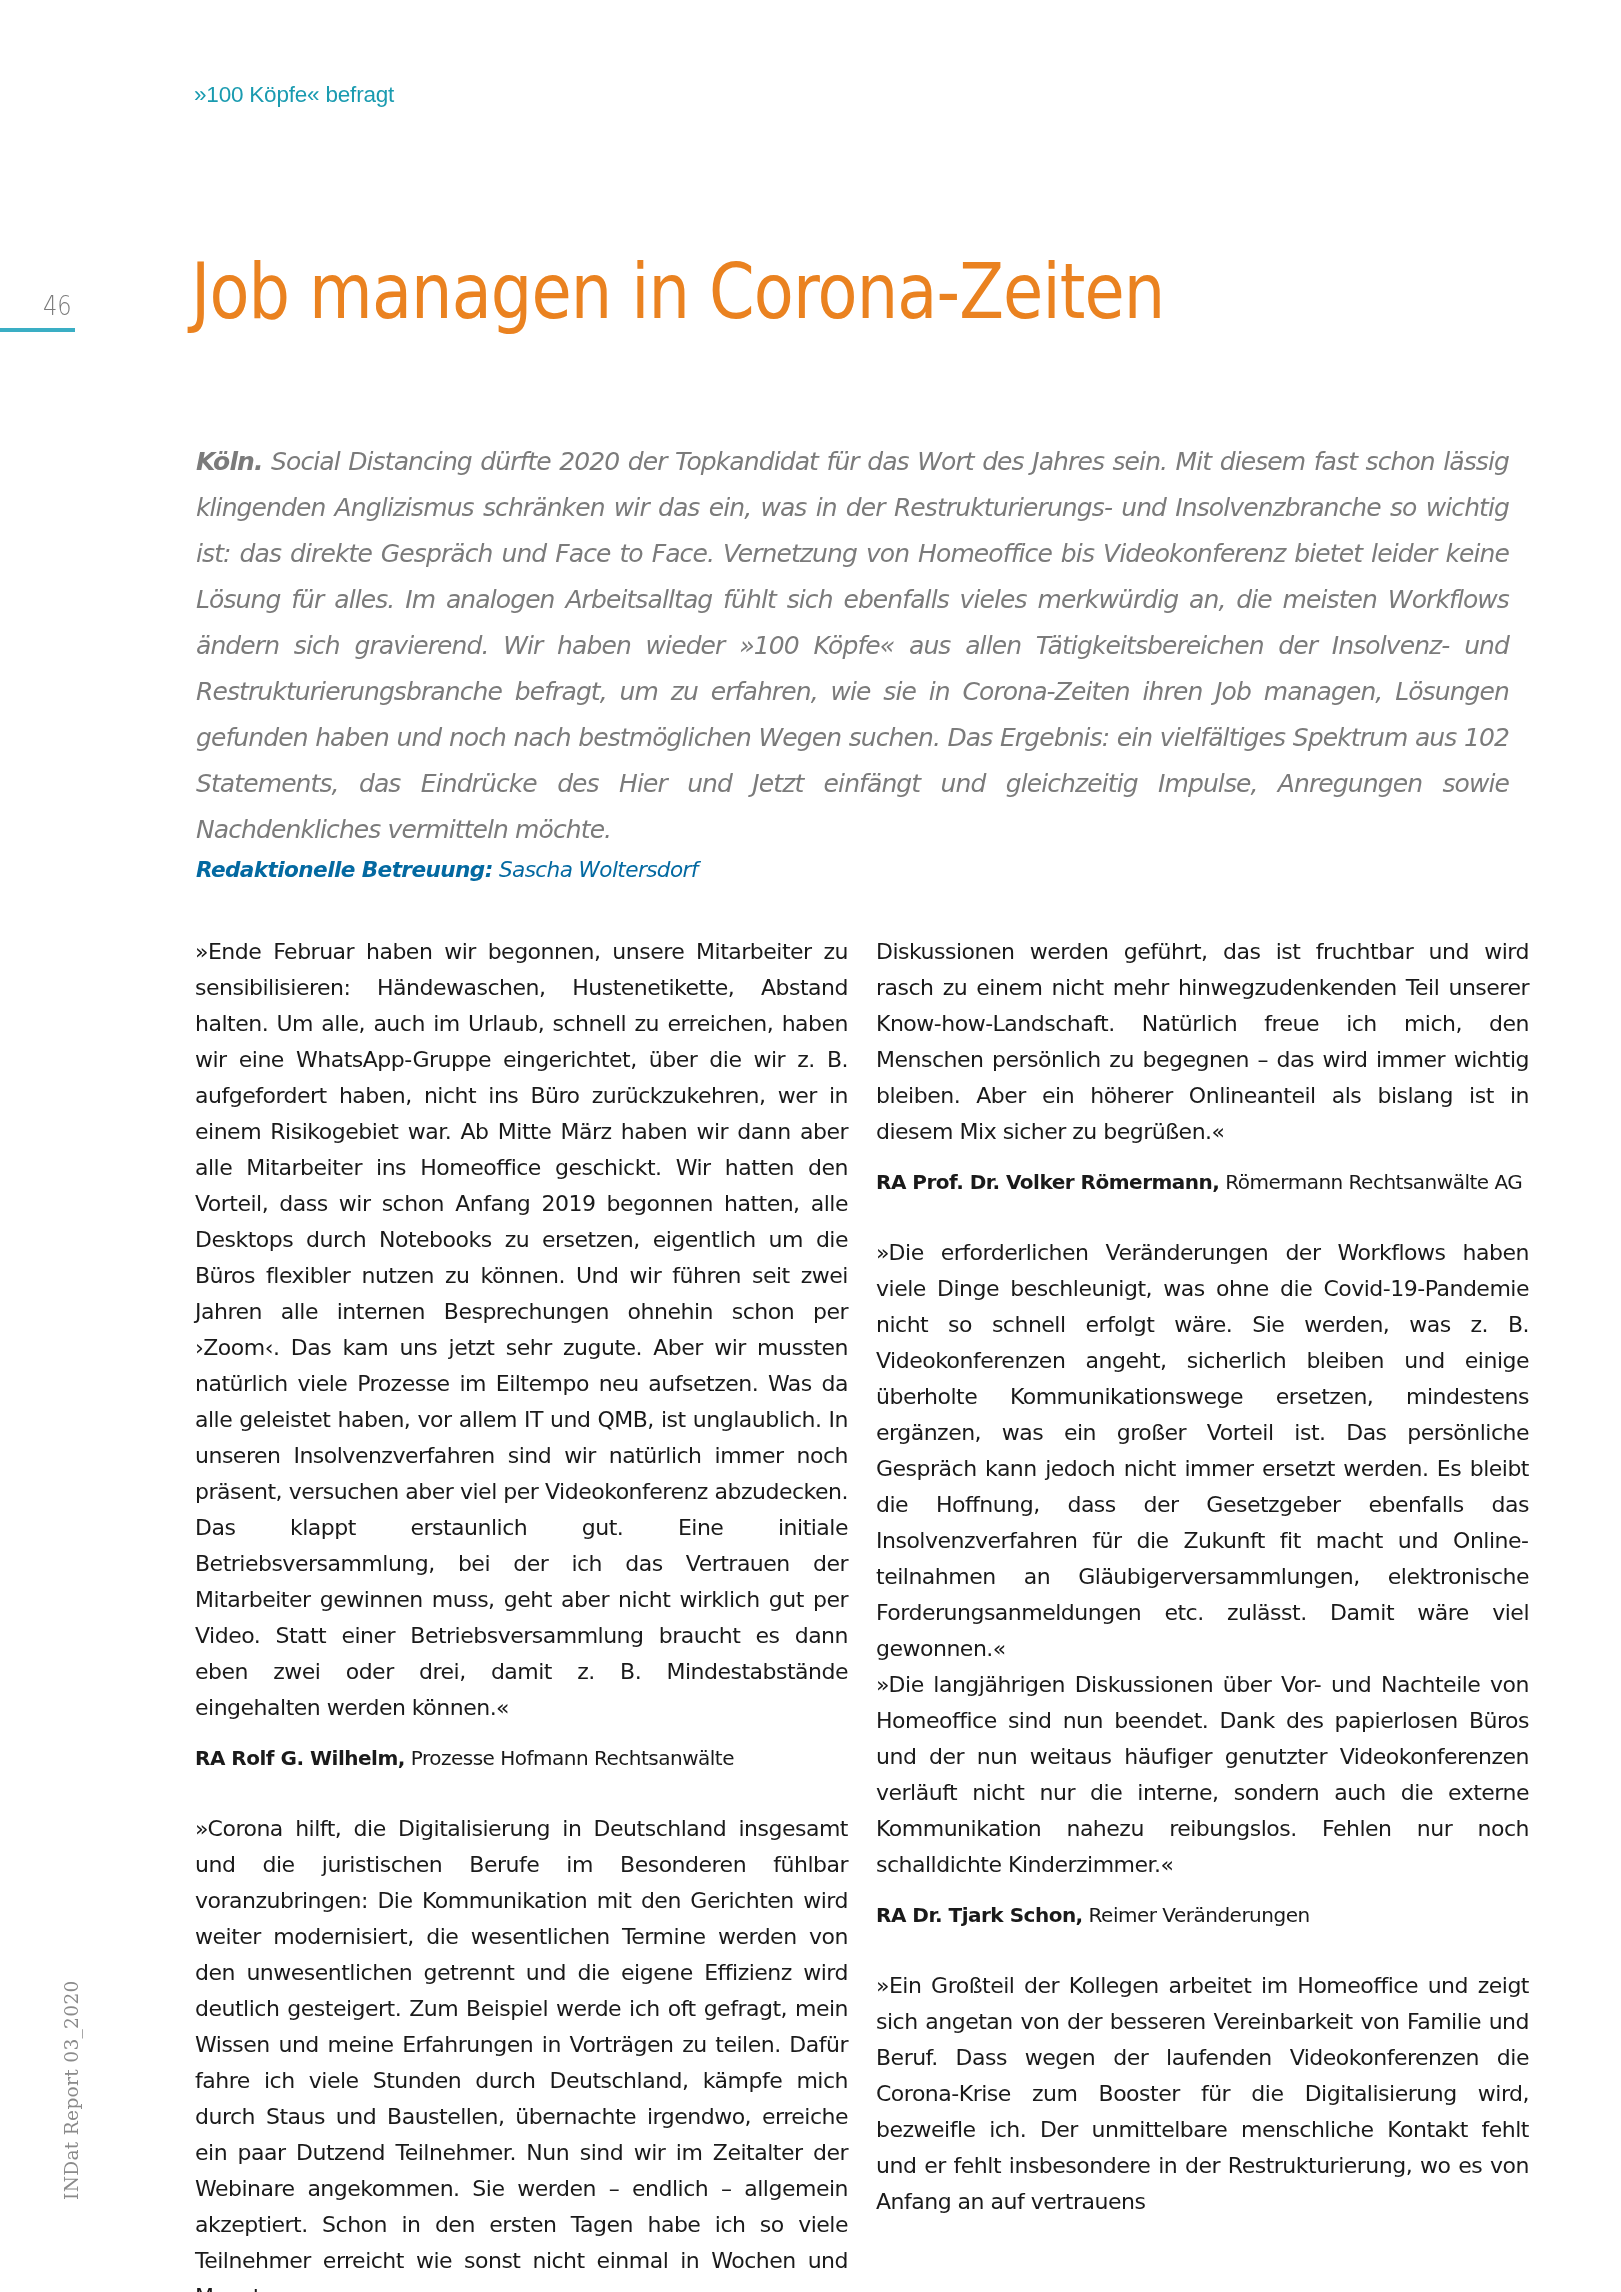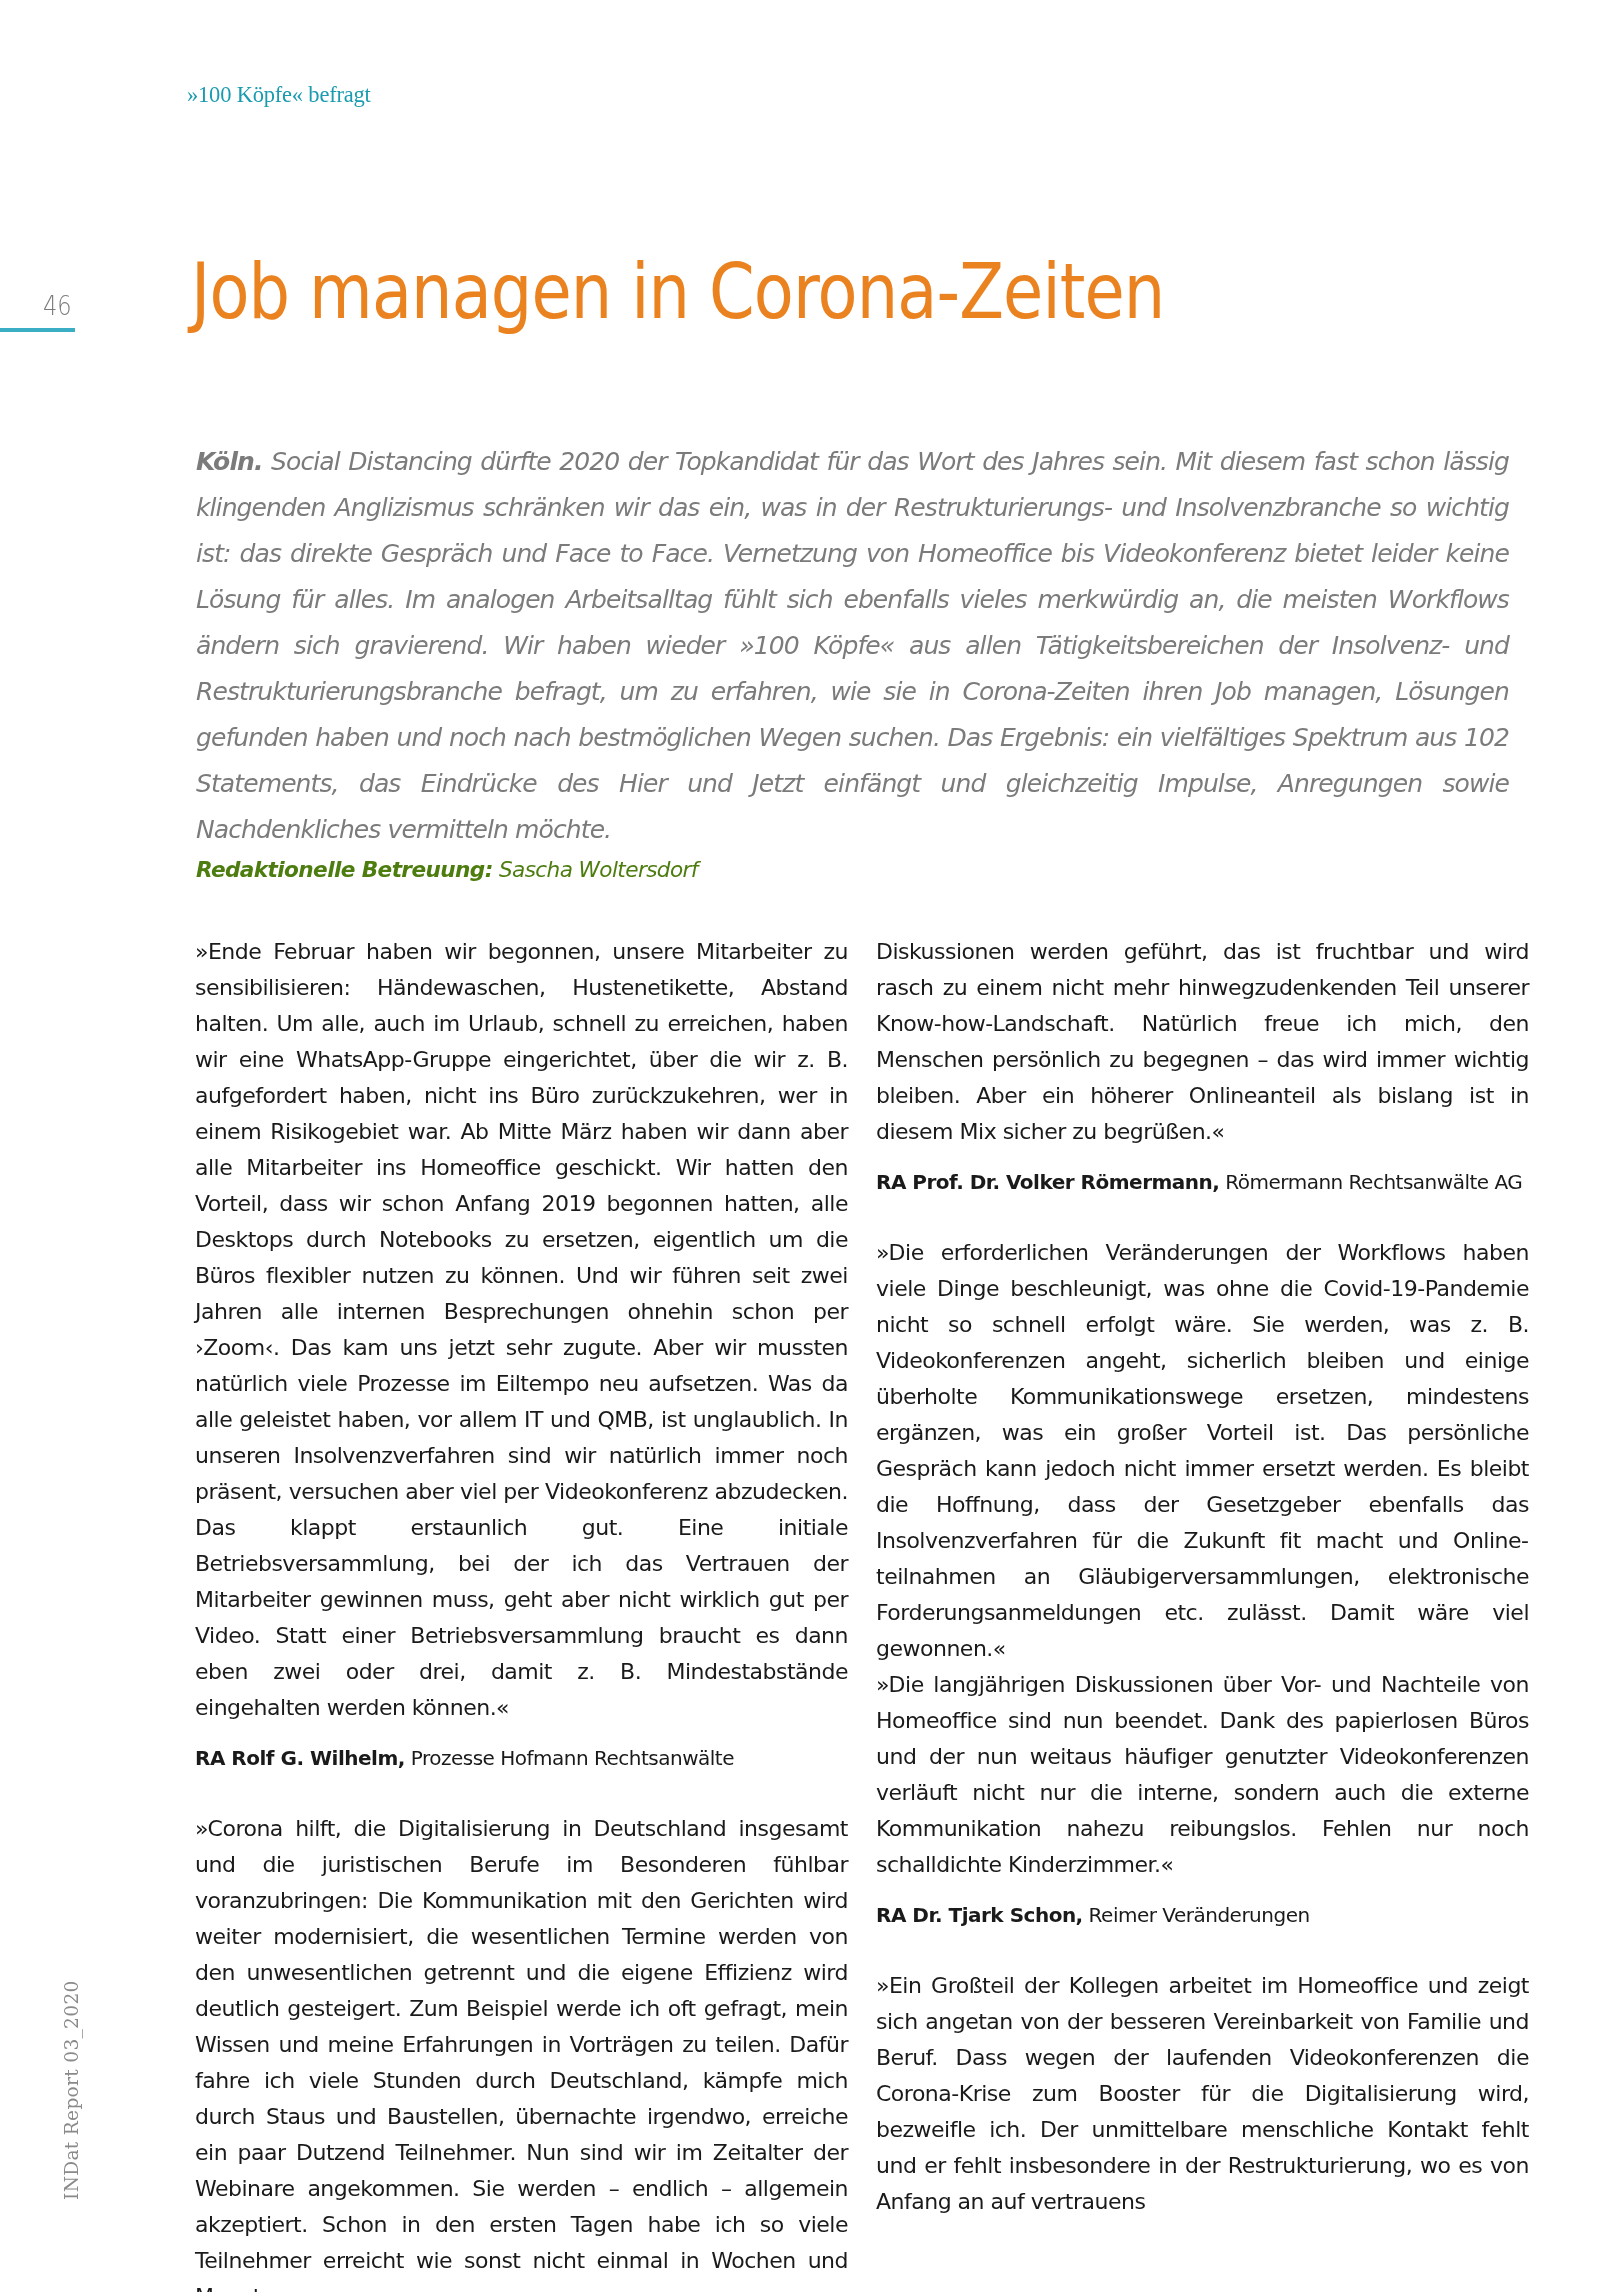--- a/index.html
+++ b/index.html
@@ -1,30 +1,30 @@
 <!DOCTYPE html>
 <html><head>
 <meta charset="utf-8">
 <style>
   html, body { margin: 0; padding: 0; background: #ffffff; }
   body { width: 1621px; height: 2293px; position: relative; overflow: hidden;
          font-family: "DejaVu Sans Condensed", "DejaVu Sans", sans-serif; }
-  .kicker { position: absolute; left: 187px; top: 82px; font-size: 22.5px; color: #1a9bb0;
-            font-family: Liberation Serif, serif; letter-spacing: -0.2px; }
+  .kicker { position: absolute; left: 194px; top: 82px; font-size: 22.5px; color: #1a9bb0;
+            font-family: Liberation Sans, sans-serif; letter-spacing: -0.2px; }
   .pagenum { position: absolute; left: 43px; top: 290px; font-size: 26.5px; color: #7a7a7a;
              font-family: "DejaVu Sans", sans-serif; font-weight: 300; transform: scaleX(0.85); transform-origin: left; }
   .pagebar { position: absolute; left: 0; top: 328px; width: 75px; height: 3.9px; background: #3aaec4; }
   .title { position: absolute; left: 191px; top: 247px; font-size: 76px; color: #ea8220;
            font-family: "DejaVu Sans", sans-serif; letter-spacing: -1px; transform: scaleX(0.86);
            transform-origin: left; white-space: nowrap; margin: 0; font-weight: normal; }
   .intro { position: absolute; left: 196px; top: 439px; width: 1313px; font-size: 25px;
            line-height: 46px; color: #7b7b7b; font-style: italic; text-align: justify;
            font-family: "DejaVu Sans", sans-serif; letter-spacing: -0.9px; }
   .intro b { font-weight: bold; }
-  .credit { position: absolute; left: 196px; top: 857px; font-size: 21.6px; color: #4d7c0f;
+  .credit { position: absolute; left: 196px; top: 857px; font-size: 21.6px; color: #0369a1;
             font-style: italic; font-family: "DejaVu Sans", sans-serif; letter-spacing: -0.6px; }
   .credit b { font-weight: bold; }
   .col { position: absolute; top: 934px; width: 653px; font-size: 22px; line-height: 36px;
          color: #1a1a1a; text-align: justify; letter-spacing: -0.5px; hyphens: manual;
          font-family: "DejaVu Sans", sans-serif; }
   .col.left { left: 195px; }
   .col.right { left: 876px; }
   .quote { margin: 0; }
   .author { margin: 14px 0 35px 0; font-size: 20px; letter-spacing: -0.5px; text-align: left; }
   .author b { font-weight: bold; }

